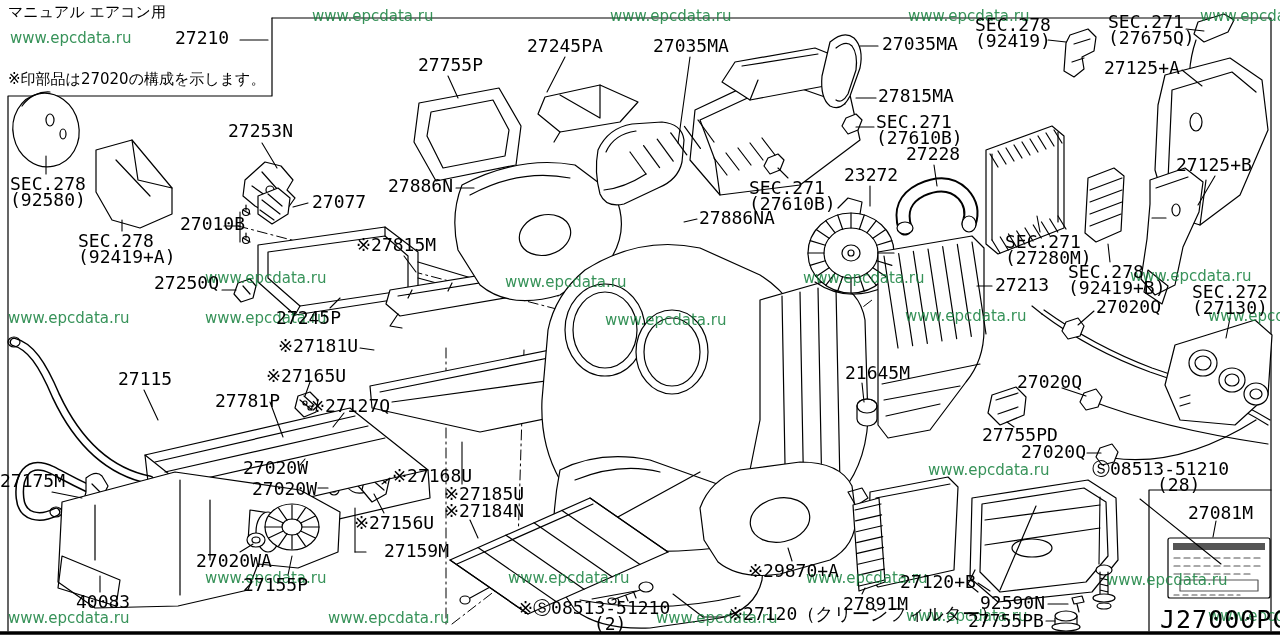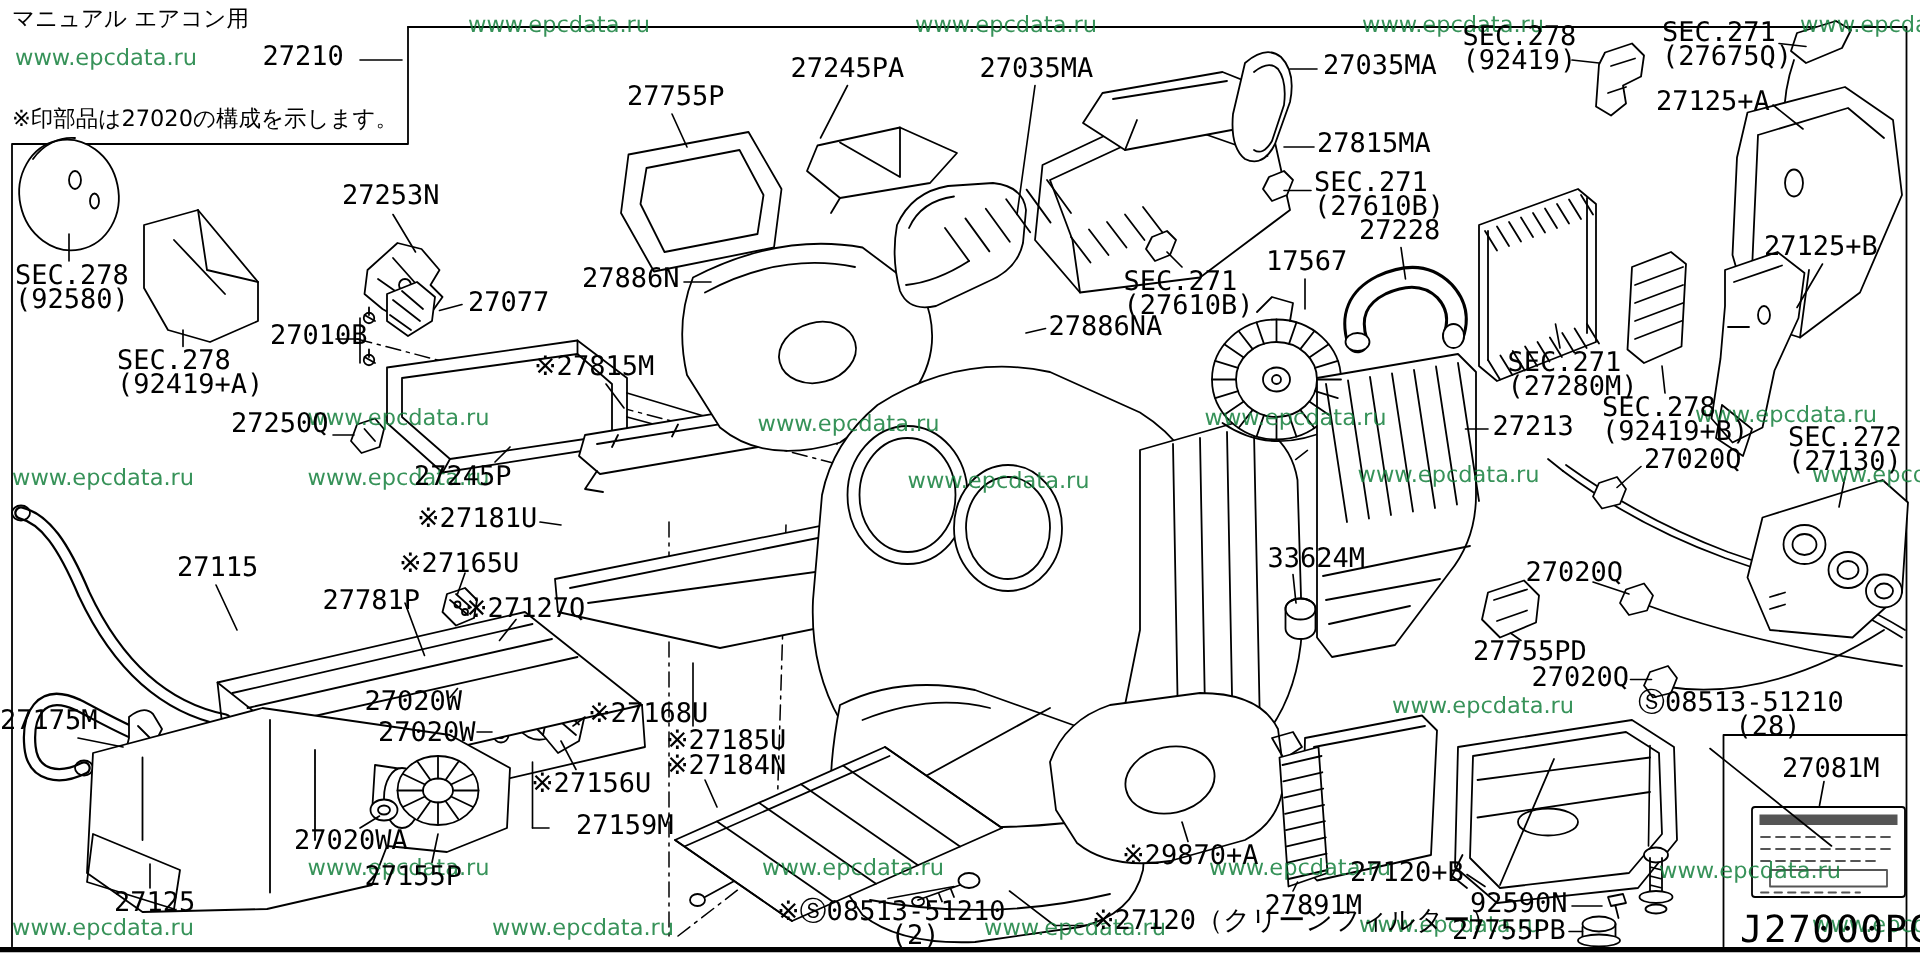--- a/index.html
+++ b/index.html
@@ -497,21 +497,21 @@
     <div class="part-label" style="left: 1108px; top: 14px;">SEC.271
 (27675Q)</div>
     <div class="part-label" style="left: 1104px; top: 60px;">27125+A</div>
     <div class="part-label" style="left: 878px; top: 88px;">27815MA</div>
     <div class="part-label" style="left: 876px; top: 114px;">SEC.271
 (27610B)</div>
     <div class="part-label" style="left: 228px; top: 123px;">27253N</div>
     <div class="part-label" style="left: 312px; top: 194px;">27077</div>
     <div class="part-label" style="left: 388px; top: 178px;">27886N</div>
     <div class="part-label" style="left: 906px; top: 146px;">27228</div>
-    <div class="part-label" style="left: 844px; top: 167px;">17567</div>
+    <div class="part-label" style="left: 844px; top: 167px;">23272</div>
     <div class="part-label" style="left: 749px; top: 180px;">SEC.271
 (27610B)</div>
     <div class="part-label" style="left: 699px; top: 210px;">27886NA</div>
     <div class="part-label" style="left: 10px; top: 176px;">SEC.278
 (92580)</div>
     <div class="part-label" style="left: 180px; top: 216px;">27010B</div>
     <div class="part-label" style="left: 78px; top: 233px;">SEC.278
 (92419+A)</div>
     <div class="part-label" style="left: 356px; top: 237px;">※27815M</div>
     <div class="part-label" style="left: 1176px; top: 157px;">27125+B</div>
@@ -523,37 +523,37 @@
     <div class="part-label" style="left: 995px; top: 277px;">27213</div>
     <div class="part-label" style="left: 1192px; top: 284px;">SEC.272
 (27130)</div>
     <div class="part-label" style="left: 1096px; top: 299px;">27020Q</div>
     <div class="part-label" style="left: 276px; top: 310px;">27245P</div>
     <div class="part-label" style="left: 278px; top: 338px;">※27181U</div>
     <div class="part-label" style="left: 266px; top: 368px;">※27165U</div>
     <div class="part-label" style="left: 118px; top: 371px;">27115</div>
     <div class="part-label" style="left: 215px; top: 393px;">27781P</div>
     <div class="part-label" style="left: 310px; top: 398px;">※27127Q</div>
-    <div class="part-label" style="left: 845px; top: 365px;">33624M</div>
+    <div class="part-label" style="left: 845px; top: 365px;">21645M</div>
     <div class="part-label" style="left: 1017px; top: 374px;">27020Q</div>
     <div class="part-label" style="left: 982px; top: 427px;">27755PD</div>
     <div class="part-label" style="left: 1021px; top: 444px;">27020Q</div>
     <div class="part-label" style="left: 1092px; top: 461px;">Ⓢ08513-51210
       (28)</div>
     <div class="part-label" style="left: 0; top: 473px;">27175M</div>
     <div class="part-label" style="left: 243px; top: 460px;">27020W</div>
     <div class="part-label" style="left: 252px; top: 481px;">27020W</div>
     <div class="part-label" style="left: 392px; top: 468px;">※27168U</div>
     <div class="part-label" style="left: 444px; top: 486px;">※27185U</div>
     <div class="part-label" style="left: 444px; top: 503px;">※27184N</div>
     <div class="part-label" style="left: 354px; top: 515px;">※27156U</div>
     <div class="part-label" style="left: 368px; top: 543px; margin-left: 16px;">27159M</div>
     <div class="part-label" style="left: 196px; top: 553px;">27020WA</div>
     <div class="part-label" style="left: 243px; top: 577px;">27155P</div>
-    <div class="part-label" style="left: 76px; top: 594px;">27125</div>
+    <div class="part-label" style="left: 76px; top: 594px;">40083</div>
     <div class="part-label" style="left: 518px; top: 600px;">※Ⓢ08513-51210
        (2)</div>
     <div class="part-label" style="left: 748px; top: 563px;">※29870+A</div>
     <div class="part-label" style="left: 728px; top: 606px;">※27120（クリーンフィルター）</div>
     <div class="part-label" style="left: 843px; top: 596px;">27891M</div>
     <div class="part-label" style="left: 900px; top: 574px;">27120+B</div>
     <div class="part-label" style="left: 980px; top: 595px;">92590N</div>
     <div class="part-label" style="left: 968px; top: 613px;">27755PB</div>
     <div class="part-label" style="left: 1188px; top: 505px;">27081M</div>
     <div class="watermark" style="left: 10px; top: 30px;">www.epcdata.ru</div>

